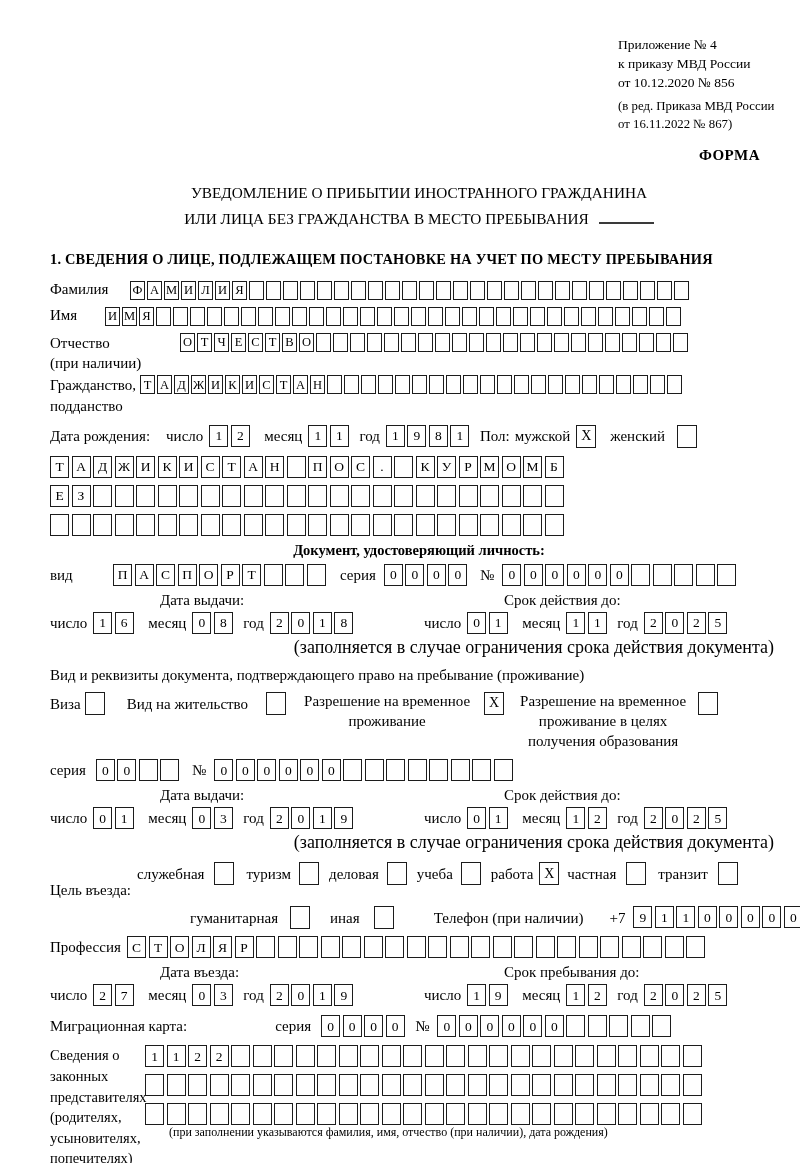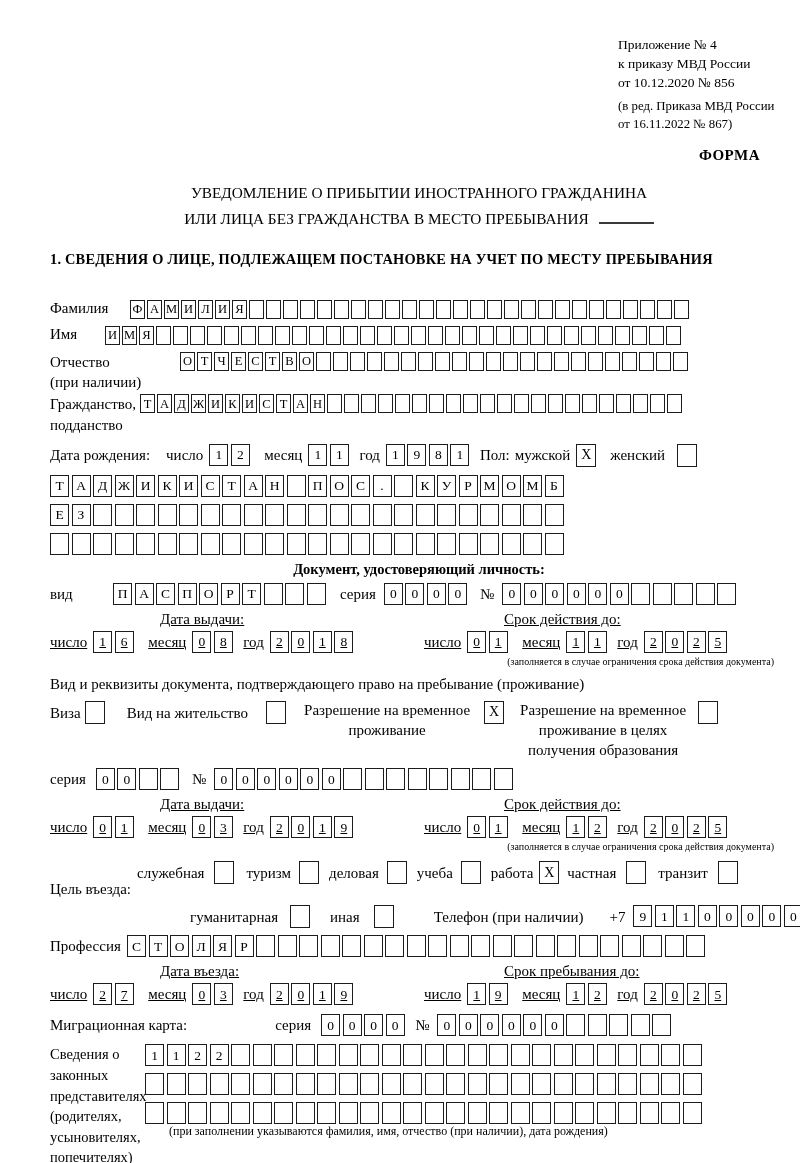--- a/index.html
+++ b/index.html
@@ -24,26 +24,26 @@
     font-size: 12.5px; flex: 0 0 auto; line-height: 1;
   }
   .lg .cell { width: 19px; height: 22px; margin-right: 2.5px; font-size: 13.5px; }
   .box .cell { width: 20px; height: 23px; margin-right: 0; font-size: 14px; }
   .lbl { flex: 0 0 auto; }
   .lbl2 { flex: 0 0 auto; line-height: 1.35; }
   .dlbl { margin: 3px 6px 0 12px; flex: 0 0 auto; }
   .center-bold { text-align: center; font-weight: bold; font-size: 14.5px; margin-top: 6px; }
   .para { margin-top: 7px; line-height: 1.4; }
   .dates-pair { display: flex; margin-top: 6px; }
-  .date-col { width: 50%; text-decoration: underline; }
+  .date-col { width: 50%; }
   .date-head { padding-left: 110px; margin-bottom: 3px; }
   .date-head.right { padding-left: 85px; }
   .date-row { display: flex; align-items: flex-start; }
   .date-row .dlbl:first-child { margin-left: 0; }
-  .note { text-align: right; padding-right: 14px; font-size: 10px; margin-top: 3px; }
+  .note { text-align: right; padding-right: 14px; font-size: 18px; margin-top: 3px; }
   .mlabel { line-height: 1.42; flex: 0 0 auto; }
   .mrow { margin-bottom: 7px; }
   .multiline { text-align: center; line-height: 1.32; flex: 0 0 auto; }
   .caption { font-size: 12px; margin-top: 0; padding-left: 24px; white-space: nowrap; }
 </style>
 </head>
 <body>
 
 <div class="page">
 
@@ -61,21 +61,21 @@
 
   <div class="title">
     <div>УВЕДОМЛЕНИЕ О ПРИБЫТИИ ИНОСТРАННОГО ГРАЖДАНИНА</div>
     <div>
       <span>ИЛИ ЛИЦА БЕЗ ГРАЖДАНСТВА В МЕСТО ПРЕБЫВАНИЯ</span><span class="blank-underline"></span>
     </div>
   </div>
 
   <div class="section-heading">1. СВЕДЕНИЯ О ЛИЦЕ, ПОДЛЕЖАЩЕМ ПОСТАНОВКЕ НА УЧЕТ ПО МЕСТУ ПРЕБЫВАНИЯ</div>
 
-  <div class="row" style="margin-top:32px">
+  <div class="row" style="margin-top:13px">
     <span class="lbl" style="width:80px">Фамилия</span>
     <span class="cells">
         <span class="cell">Ф</span>
         <span class="cell">А</span>
         <span class="cell">М</span>
         <span class="cell">И</span>
         <span class="cell">Л</span>
         <span class="cell">И</span>
         <span class="cell">Я</span>
         <span class="cell"></span>

